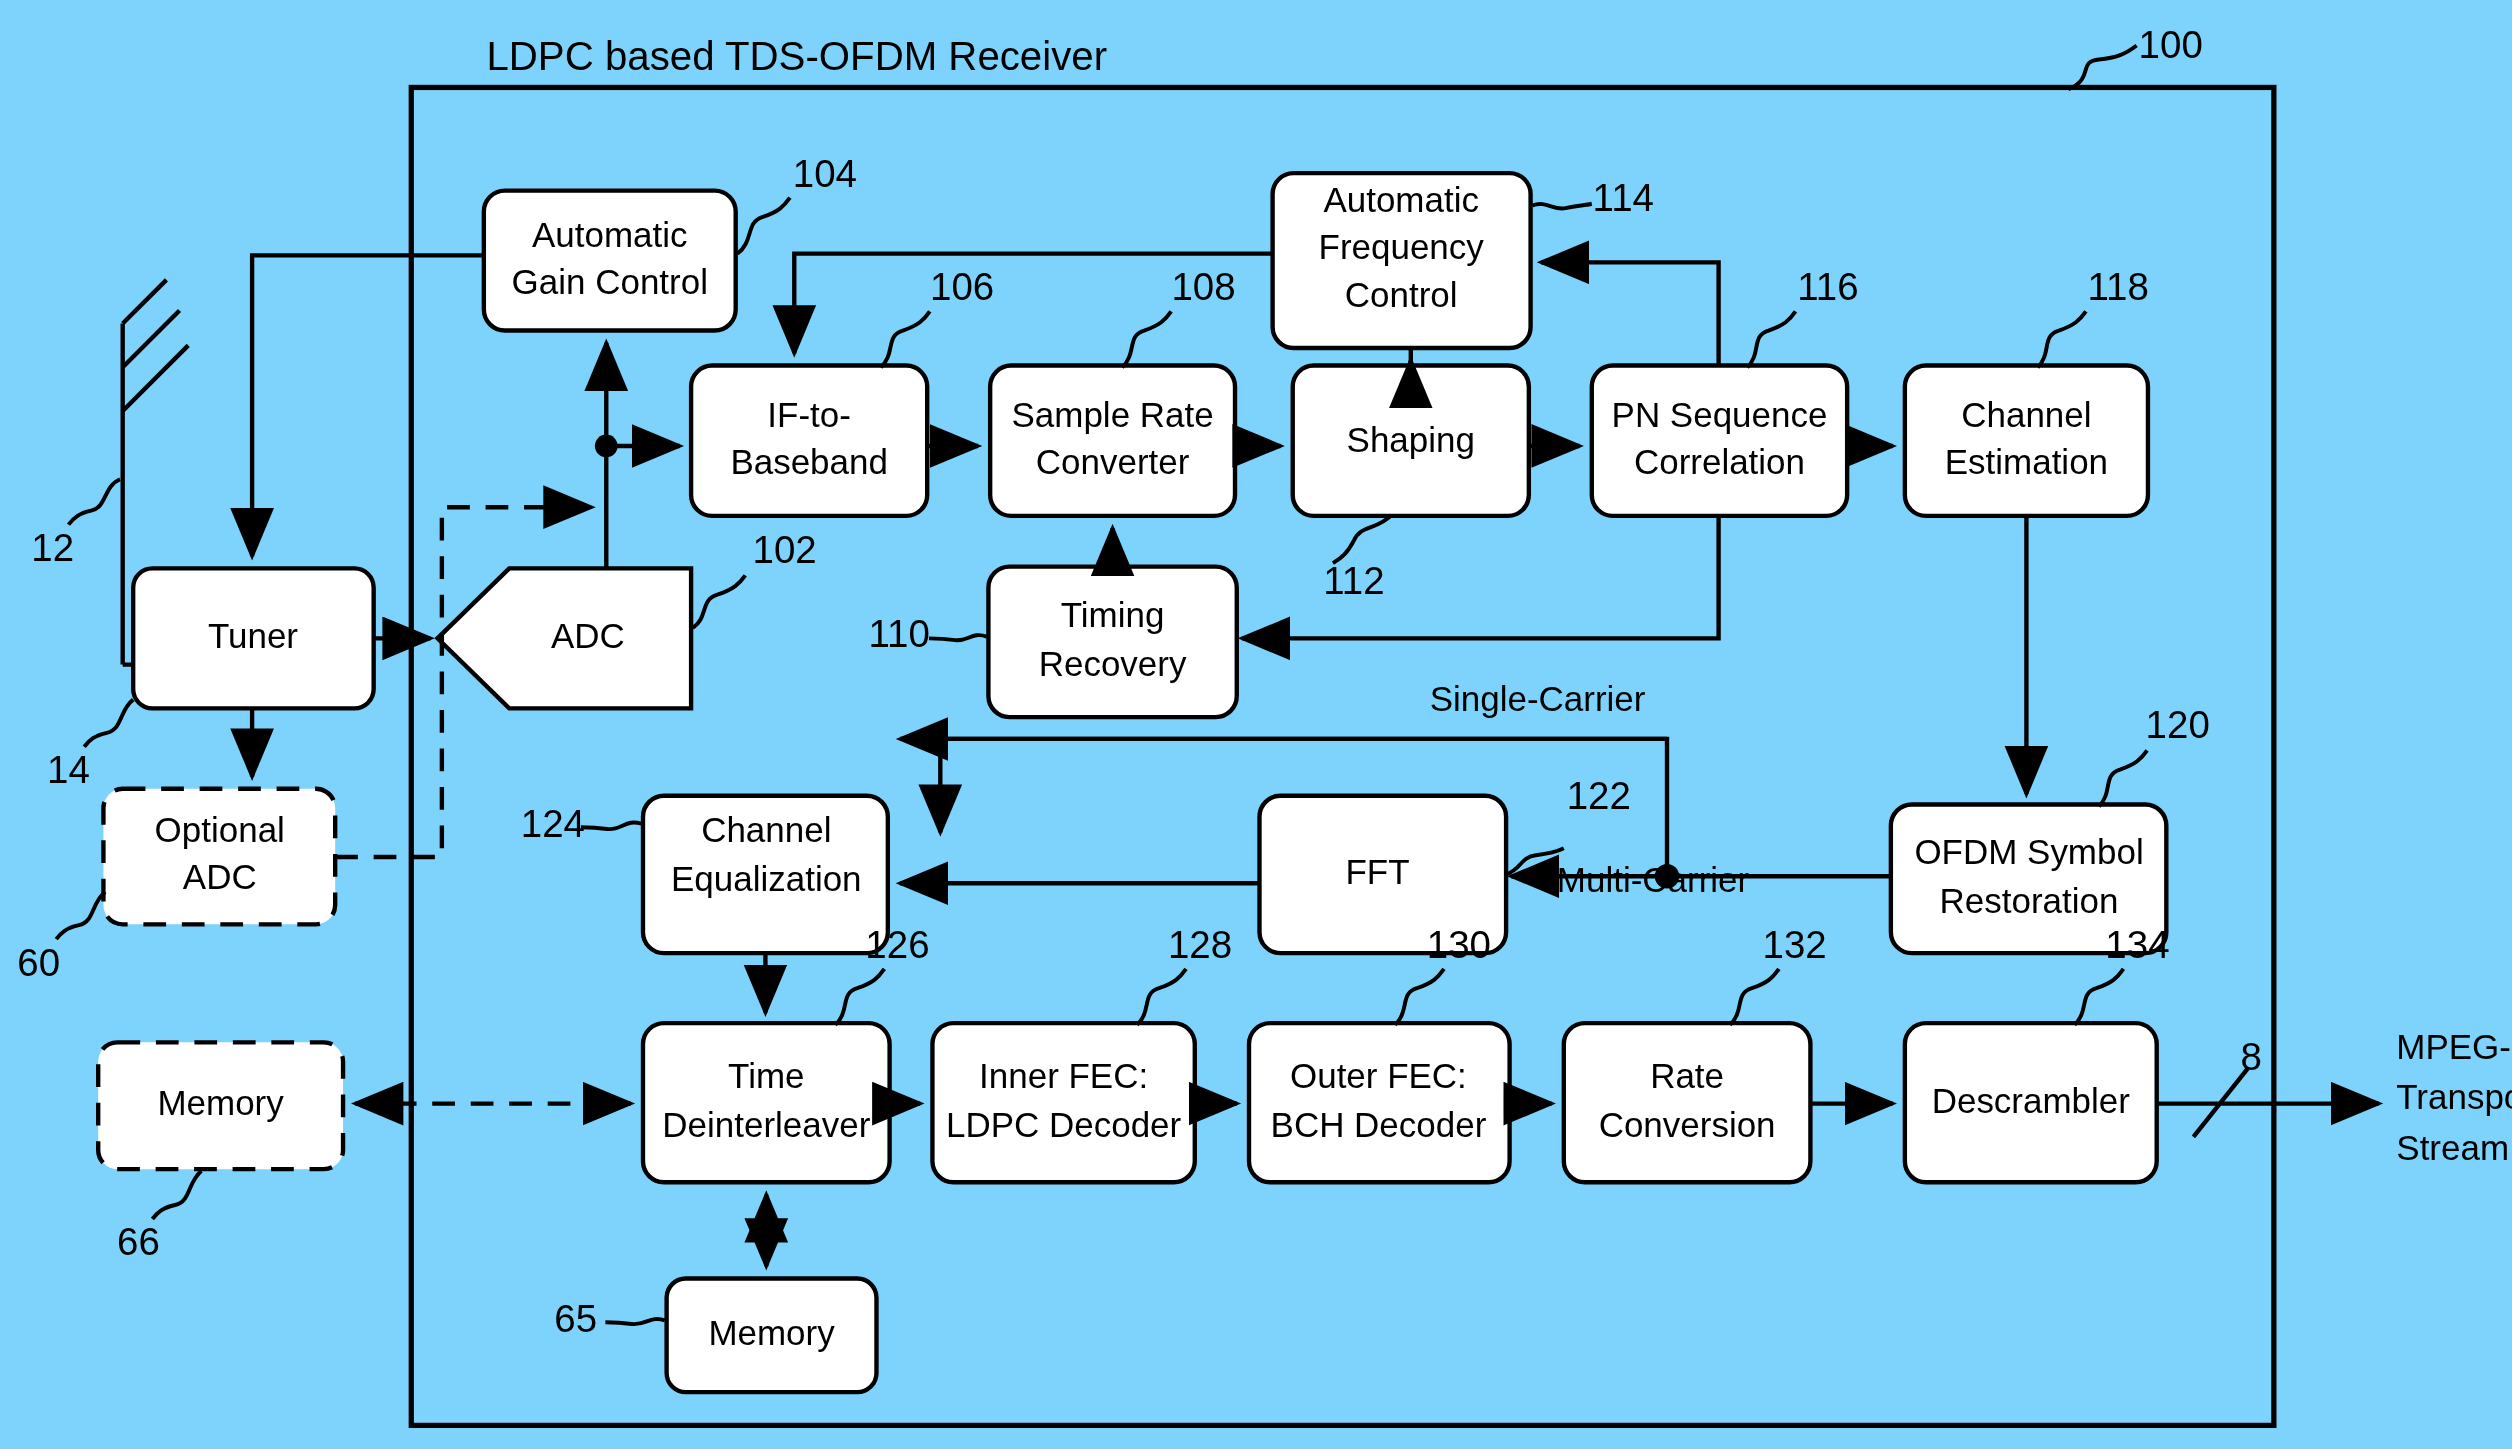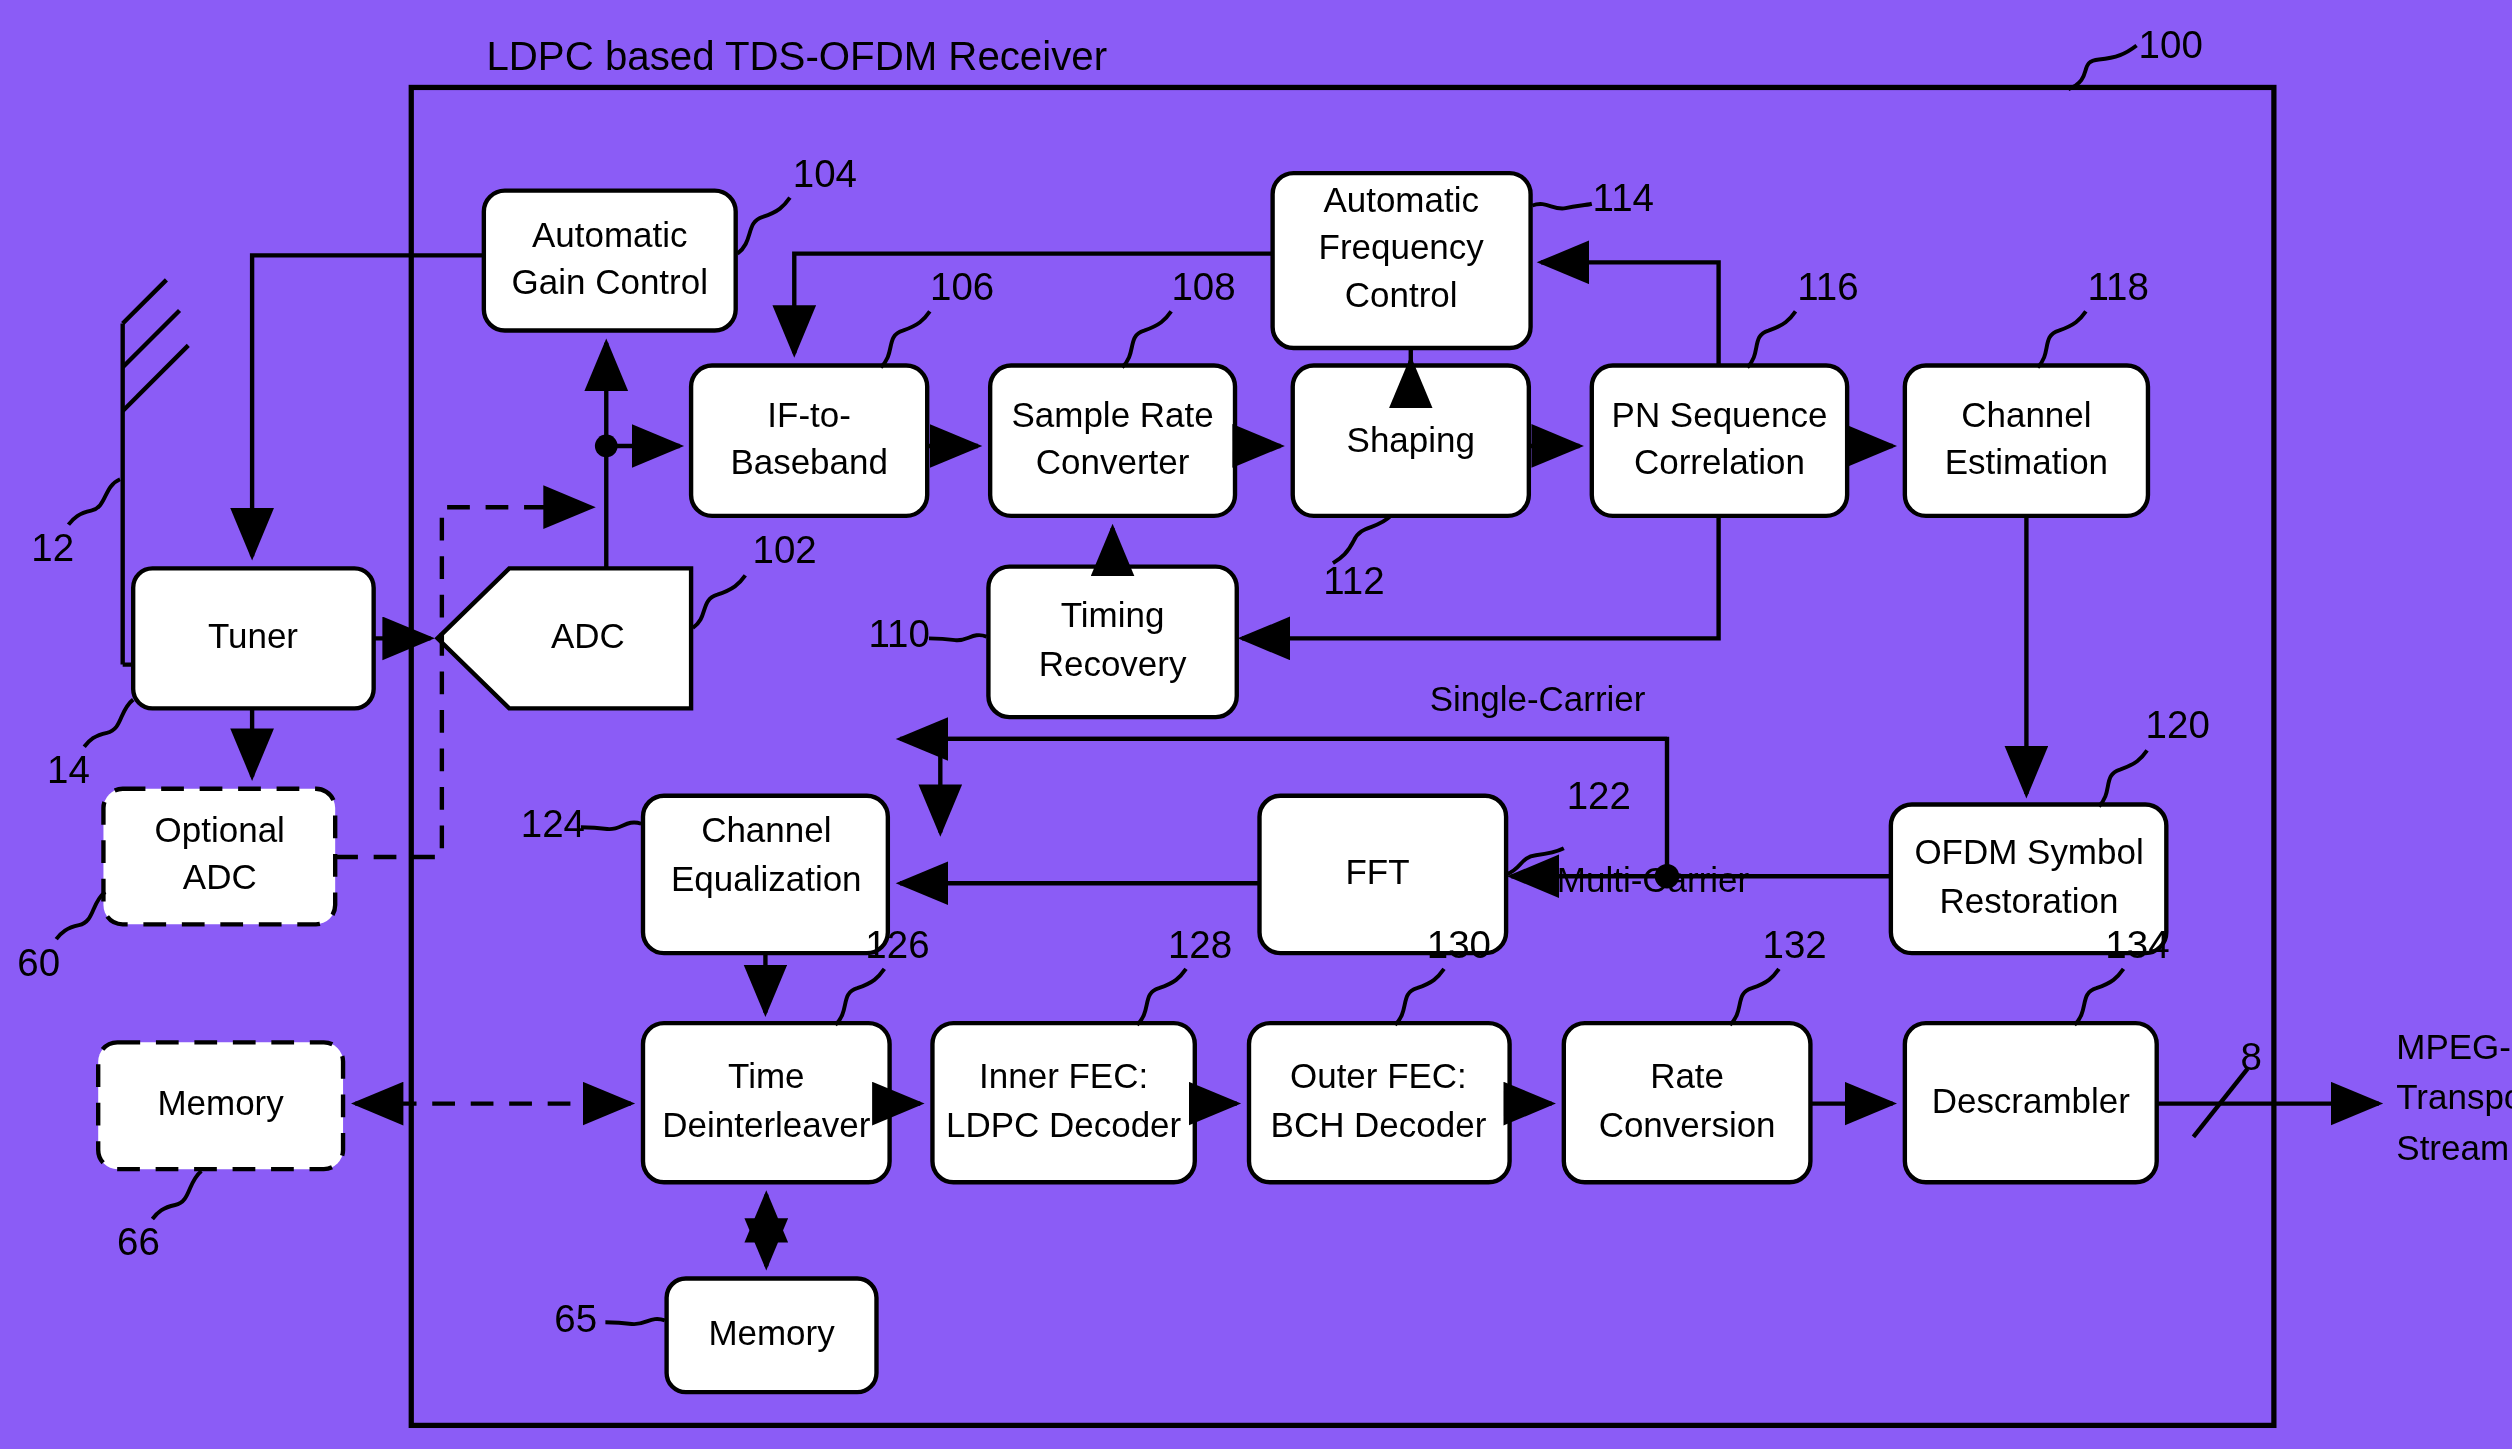--- a/index.html
+++ b/index.html
@@ -1,18 +1,18 @@
 <!DOCTYPE html>
 <html style="font-size:14px"><head>
 <meta charset="utf-8">
 <style>
   html,body{margin:0;padding:0;background:#ffffff;}
   body{width:2512px;height:1449px;overflow:hidden;
        font-family:"Liberation Sans", sans-serif;}
-  #stage{position:relative;width:2512px;height:1449px;background:#8b5cf6;}
+  #stage{position:relative;width:2512px;height:1449px;background:#7dd3fc;}
   svg#canvas{position:absolute;top:0;left:0;width:2512px;height:1449px;}
   .blk{fill:#ffffff;stroke:#000000;stroke-width:5;}
   .blk-dash{fill:#ffffff;stroke:#000000;stroke-width:5;stroke-dasharray:26 18;}
   .outer{fill:none;stroke:#000000;stroke-width:6;}
   .wire{stroke:#000000;stroke-width:5;fill:none;}
   .wire-dash{stroke:#000000;stroke-width:5;fill:none;stroke-dasharray:26 18;}
   .lead{stroke:#000000;stroke-width:4.5;fill:none;}
   .dot{fill:#000000;}
   .txt{font-family:"Liberation Sans", sans-serif;font-size:40px;fill:#000;
        text-anchor:middle;dominant-baseline:middle;}

